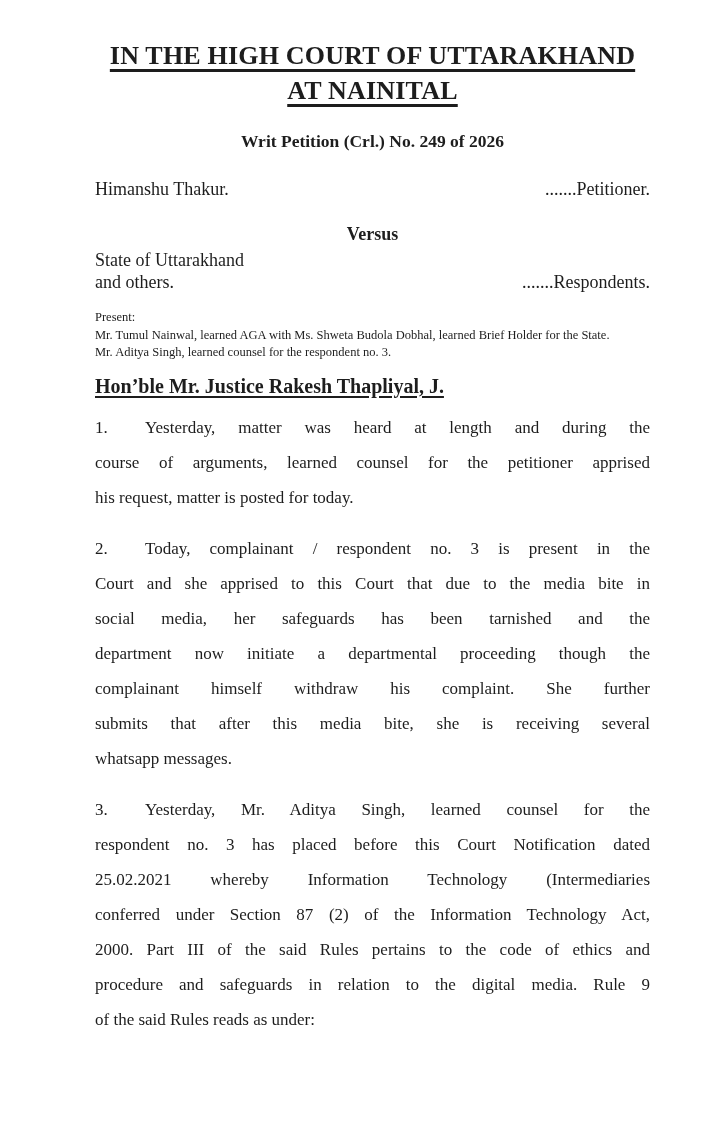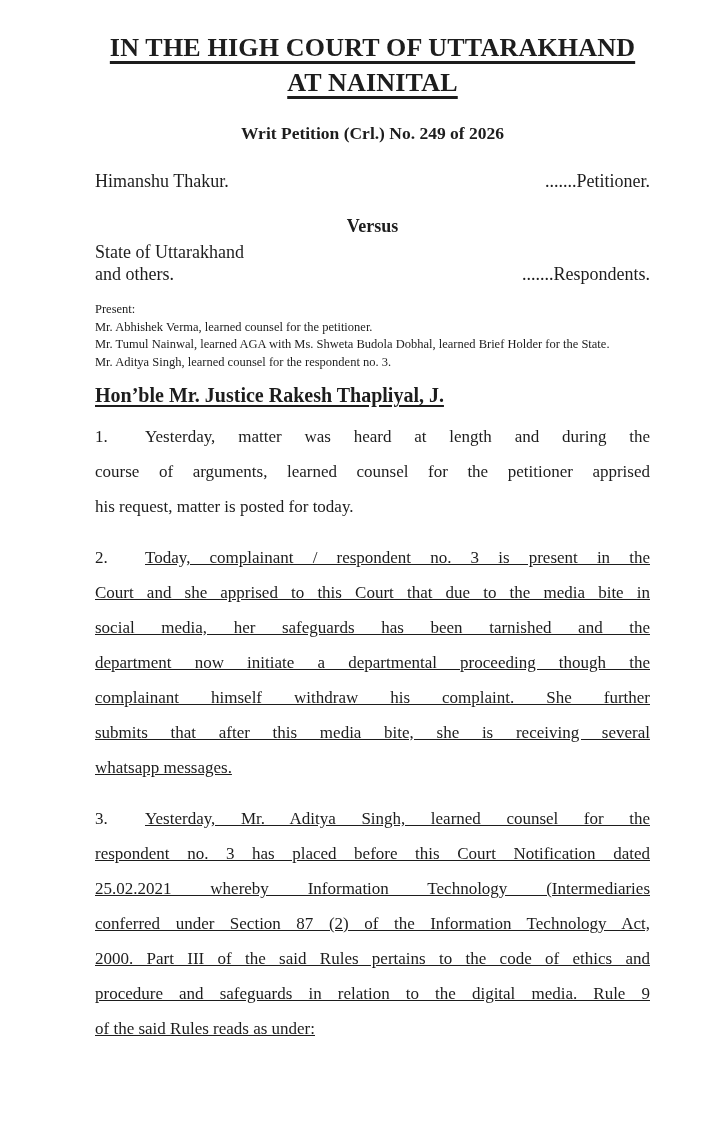--- a/index.html
+++ b/index.html
@@ -8,21 +8,21 @@
     width: 720px;
     height: 1122px;
     background: #ffffff;
     color: #1d1d1d;
     font-family: "Liberation Serif", serif;
     overflow: hidden;
   }
   .content {
     position: absolute;
     left: 95px;
-    top: 4px;
+    top: 12px;
     width: 555px;
   }
   .court-title {
     margin-top: 26px;
     text-align: center;
     font-size: 26px;
     font-weight: bold;
     line-height: 35px;
     letter-spacing: 0.2px;
   }
@@ -72,21 +72,21 @@
   .judge-heading span {
     text-decoration: underline;
     text-decoration-thickness: 2px;
     text-underline-offset: 3px;
   }
   .order-paragraph {
     font-size: 17px;
     line-height: 35px;
   }
   .p1 { margin-top: 14px; }
-  .p2, .p3 { margin-top: 16px; text-decoration: underline; }
+  .p2, .p3 { margin-top: 16px; }
   .pline {
     text-align: justify;
     text-align-last: justify;
   }
   .pline.last { text-align-last: left; }
   .pnum {
     display: inline-block;
     width: 50px;
   }
 </style>
@@ -111,21 +111,20 @@
 
   <div class="respondent-line1">State of Uttarakhand</div>
 
   <div class="party-row row-respondents">
     <span>and others.</span>
     <span>.......Respondents.</span>
   </div>
 
   <div class="present">
     <div>Present:</div>
-    <div>Mr. Abhishek Verma, learned counsel for the petitioner.</div>
     <div>Mr. Tumul Nainwal, learned AGA with Ms. Shweta Budola Dobhal, learned Brief Holder for the State.</div>
     <div>Mr. Aditya Singh, learned counsel for the respondent no. 3.</div>
   </div>
 
   <div class="judge-heading"><span>Hon’ble Mr. Justice Rakesh Thapliyal, J.</span></div>
 
   <div class="order-paragraph p1">
     <div class="pline first"><span class="pnum">1.</span><span>Yesterday, matter was heard at length and during the</span></div>
     <div class="pline">course of arguments, learned counsel for the petitioner apprised</div>
     <div class="pline last">his request, matter is posted for today.</div>

